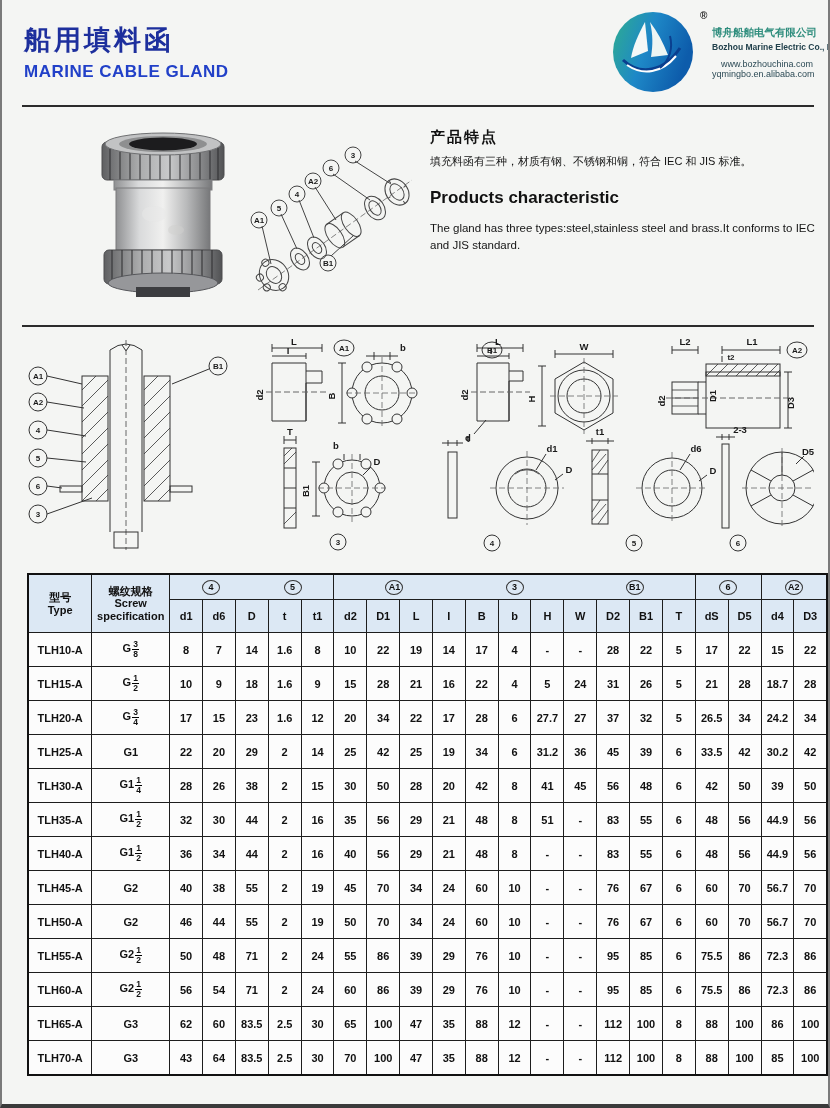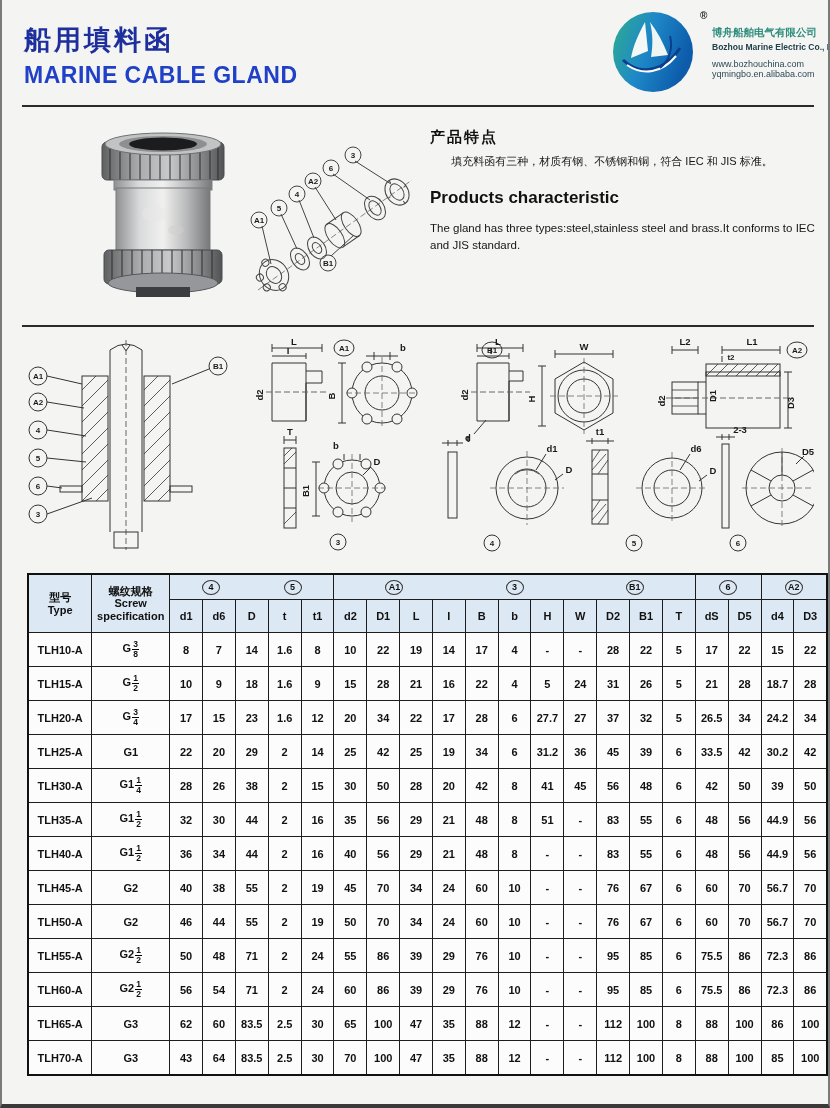--- a/index.html
+++ b/index.html
@@ -3,34 +3,34 @@
 <meta charset="utf-8">
 <style>
   html,body{margin:0;padding:0;background:#e8e9e8;}
   .page{position:relative;width:830px;height:1108px;margin:0 auto;background:#f4f5f3;
         font-family:"Liberation Sans",sans-serif;color:#111;overflow:hidden;
         border-left:2px solid #7a7a7a;border-right:2px solid #7a7a7a;border-bottom:4px solid #3a3a3a;
         box-sizing:border-box;}
   .abs{position:absolute;}
   
   .title-zh{left:22px;top:22px;font-size:27px;font-weight:bold;color:#1d2f9d;letter-spacing:3px;}
-  .title-en{left:22px;top:62px;font-size:23px;font-weight:bold;color:#2140c8;letter-spacing:.5px;}
+  .title-en{left:22px;top:62px;font-size:17px;font-weight:bold;color:#2140c8;letter-spacing:.5px;}
   .rule{height:2px;background:#2b2b2b;left:20px;width:792px;}
   .rule1{top:105px;} .rule2{top:325px;}
   .logo{left:608px;top:8px;width:212px;height:94px;}
   .logo-circle{position:absolute;left:0;top:0;}
   .logo-reg{position:absolute;left:90px;top:2px;font-size:10px;font-weight:bold;color:#222;}
   .logo-text{position:absolute;left:102px;top:18px;width:110px;}
   .co-zh{font-size:10.5px;font-weight:bold;color:#2e8d7d;white-space:nowrap;}
   .co-en{font-size:8.5px;font-weight:bold;color:#23424d;margin-top:2px;white-space:nowrap;}
   .url{font-size:9px;color:#2c4a55;white-space:nowrap;}
-  .url1{margin-top:7px;}
+  .url1{margin-top:7px;text-align:center;}
   
   .feat-zh-h{left:428px;top:128px;font-size:15px;font-weight:bold;letter-spacing:2px;font-family:Liberation Serif, serif;}
-  .feat-zh-d{left:414px;top:154px;width:392px;font-size:11px;color:#151515;text-align:center;}
+  .feat-zh-d{left:428px;top:154px;width:392px;font-size:11px;color:#151515;}
   .feat-en-h{left:428px;top:188px;font-size:17px;font-weight:bold;}
   .feat-en-d{left:428px;top:220px;width:392px;font-size:11.5px;line-height:1.5;color:#151515;}
   
   svg text{font-family:"Liberation Sans",sans-serif;font-weight:bold;fill:#1a1a1a;stroke:none;font-size:9.5px;}
   svg .co-t{font-size:8px;}
   svg .dash{stroke-dasharray:6 3;stroke:#666;}
   svg .thin{stroke-width:.8;}
   
   .spec-table{position:absolute;left:25px;top:573px;border-collapse:collapse;table-layout:fixed;
               border:2px solid #111;background:#fcfcfc;}

